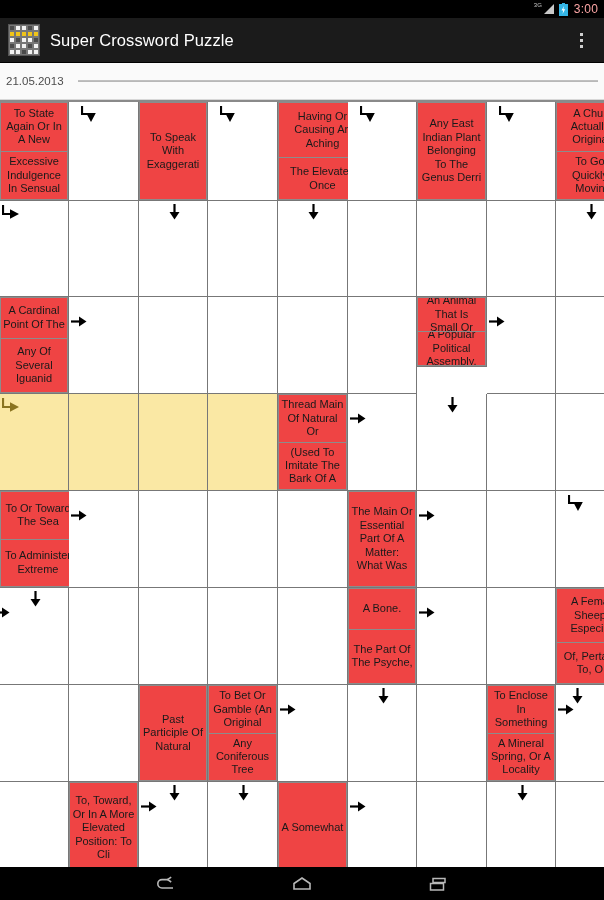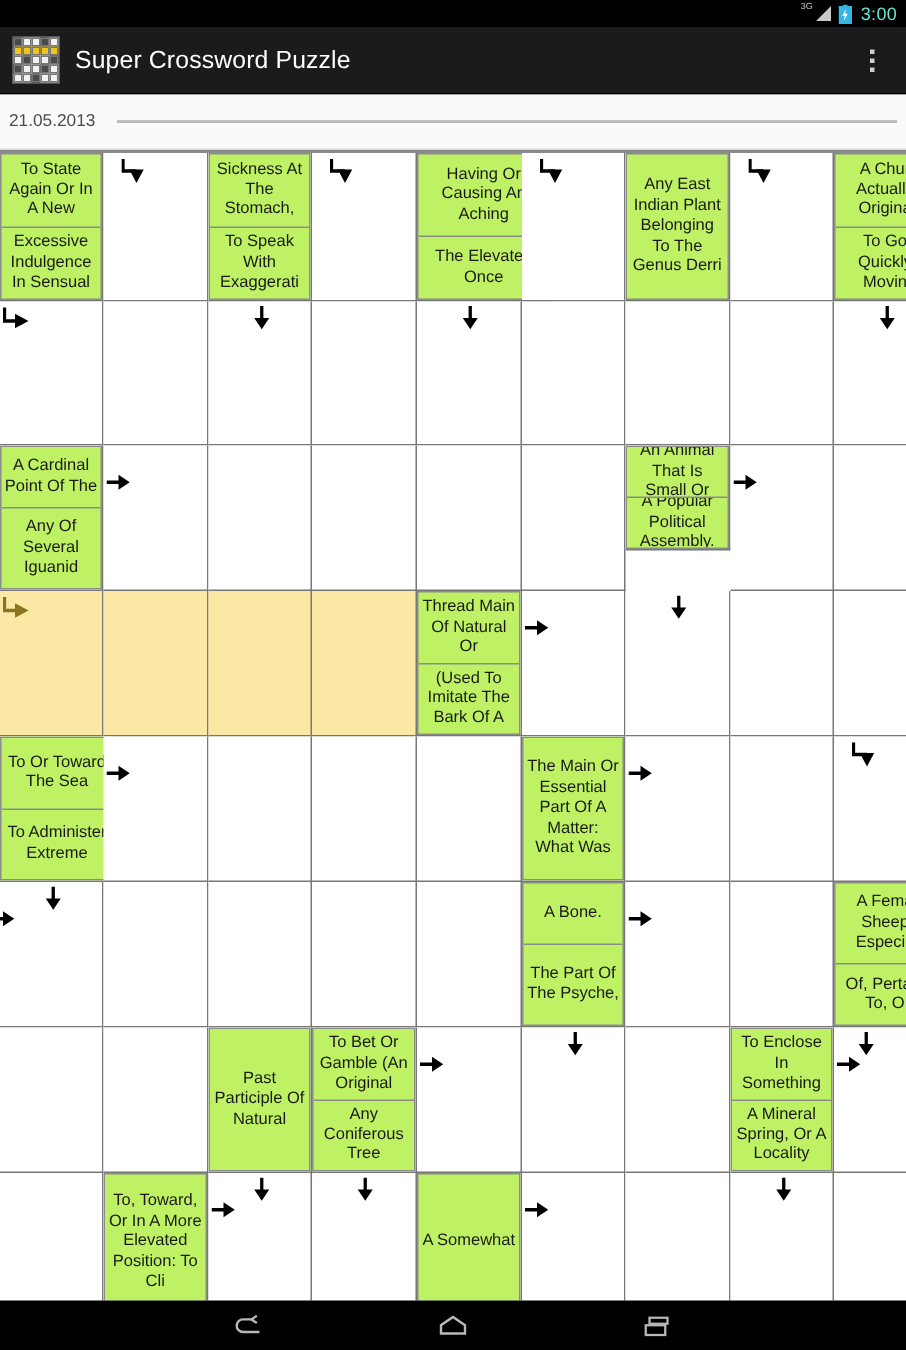--- a/index.html
+++ b/index.html
@@ -17,21 +17,21 @@
     display: flex; align-items: center; justify-content: flex-end;
     padding-right: 6px; gap: 4px;
   }
   .sb-3g {
     color: #c8c8c8; font-size: 6px; line-height: 1;
     align-self: flex-start; margin-top: 2px; margin-right: -3px;
   }
   .sb-signal { display: block; }
   .sb-batt { display: block; }
   #status-time {
-    color: #5eead4; font-size: 12px; letter-spacing: .2px;
+    color: #fca5a5; font-size: 12px; letter-spacing: .2px;
     margin-left: 2px;
   }
 
   
   #action-bar {
     height: 45px; width: 100%;
     background: #1b1b1b;
     border-bottom: 1px solid #000;
     display: flex; align-items: center;
     padding: 0 8px;
@@ -93,21 +93,21 @@
     border-right: 1px solid #777;
     border-bottom: 1px solid #777;
     background: #ffffff;
     overflow: hidden;
   }
   .cell.sel { background: #fae8a4; }
 
   
   .clue {
     position: absolute; inset: 0;
-    background: #bef264;
+    background: #ef4444;
     border: 1px solid #8c8c8c;
     display: flex; flex-direction: column;
     overflow: hidden;
   }
   .clue .part {
     flex: 1 1 auto;
     display: flex; align-items: center; justify-content: center;
     text-align: center;
     font-size: 11px; line-height: 13.4px; color: #1a1a1a;
     padding: 1px 2px;
@@ -197,21 +197,20 @@
   <div id="grid">
       <div class="cell" style="left: 0px; top: 0px; width: 69px; height: 99px;">
         <div class="clue">
           <div class="part">To State Again Or In A New</div>
           <div class="part">Excessive Indulgence In Sensual</div>
         </div>
       </div>
       <div class="cell" style="left: 69px; top: 0px; width: 70px; height: 99px;"></div>
       <div class="cell" style="left: 139px; top: 0px; width: 69px; height: 99px;">
         <div class="clue">
-          <div class="part">Sickness At The Stomach,</div>
           <div class="part">To Speak With Exaggerati</div>
         </div>
       </div>
       <div class="cell" style="left: 208px; top: 0px; width: 70px; height: 99px;"></div>
       <div class="cell" style="left: 278px; top: 0px; width: 90px; height: 99px;">
         <div class="clue">
           <div class="part">Having Or Causing An Aching</div>
           <div class="part">The Elevated Once</div>
         </div>
       </div>

